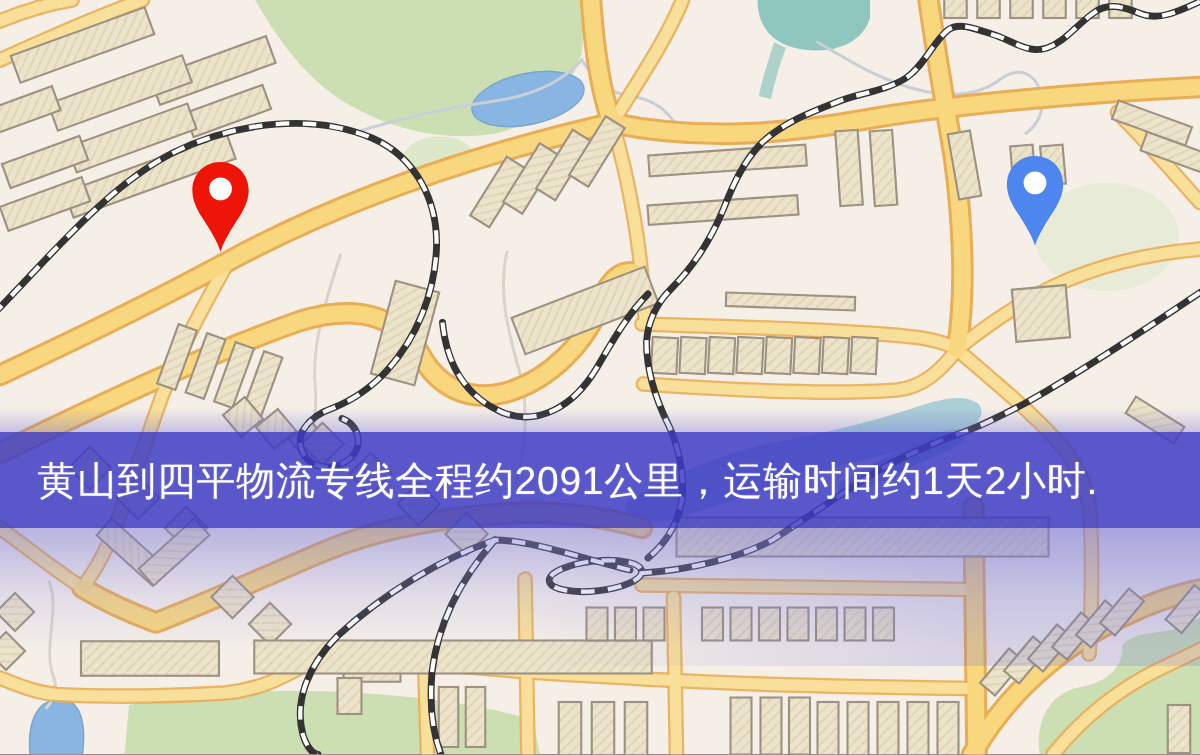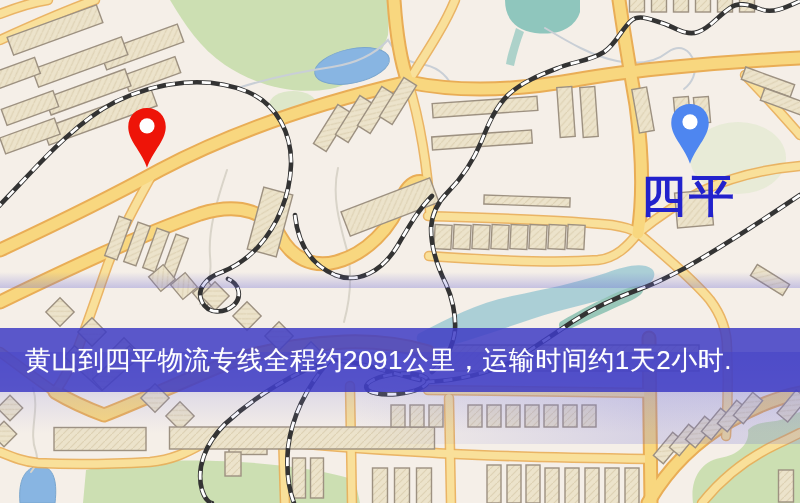--- a/index.html
+++ b/index.html
@@ -33,21 +33,21 @@
   .place-label{
     position:absolute;font-family:"Liberation Serif","DejaVu Serif",serif;
     font-size:45px;font-weight:700;line-height:1;letter-spacing:3px;white-space:nowrap;
   }
   .label-origin{left:88px;top:174px;color:var(--origin-label,#e80000);}
   .label-dest{left:641px;top:174px;color:var(--dest-label,#2222cc);}
   
   .banner{
     position:absolute;left:0;top:288px;width:800px;height:64px;
     background:var(--banner-bg,rgba(62,60,196,.85));
-    display:flex;align-items:center;margin-top:40px;
+    display:flex;align-items:center;
   }
   .banner-text{
     color:var(--banner-fg,#fff);font-size:26px;letter-spacing:.5px;
     padding-left:25px;white-space:nowrap;
     font-family:"Liberation Sans","DejaVu Sans",sans-serif;
     text-shadow:0 0 1px rgba(255,255,255,.4);
   }
   .banner-fade-top{
     position:absolute;left:0;top:272px;width:800px;height:16px;
     background:linear-gradient(180deg,rgba(110,108,212,0) 0%,rgba(110,108,212,.35) 100%);
@@ -305,21 +305,20 @@
           <path class="rail-d" d="M330,360 C308,385 292,415 288,448 C286,472 289,490 294,503"></path>
           <ellipse class="rail-d" cx="397" cy="384" rx="31" ry="10" transform="rotate(-6 397 384)" fill="none"></ellipse>
         </g>
     </g>
   </svg>
 
   <svg class="pin pin-dest" style="left:665px;top:100px" viewBox="0 0 56 74">
     <path d="M28 71 C26 64 20 54 14 45 C9 37 7 31 7 25 C7 13 16 4 28 4 C40 4 49 13 49 25 C49 31 47 37 42 45 C36 54 30 64 28 71 Z"></path>
     <circle cx="28" cy="24" r="8.5"></circle>
   </svg>
-  <div class="place-label label-dest">四平</div>
 
   <svg class="pin pin-origin" style="left:122px;top:104px" viewBox="0 0 56 74">
     <path d="M28 71 C26 64 20 54 14 45 C9 37 7 31 7 25 C7 13 16 4 28 4 C40 4 49 13 49 25 C49 31 47 37 42 45 C36 54 30 64 28 71 Z"></path>
     <circle cx="28" cy="24" r="8.5"></circle>
   </svg>
 
   <div class="banner-fade-top"></div>
   <div class="banner-fade-bottom"></div>
   <div class="banner">
     <span class="banner-text">黄山到四平物流专线全程约2091公里，运输时间约1天2小时.</span>

